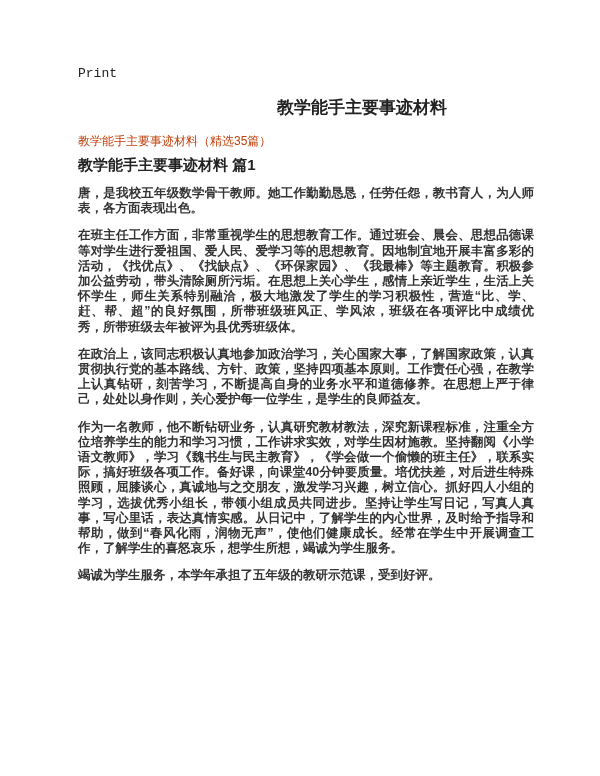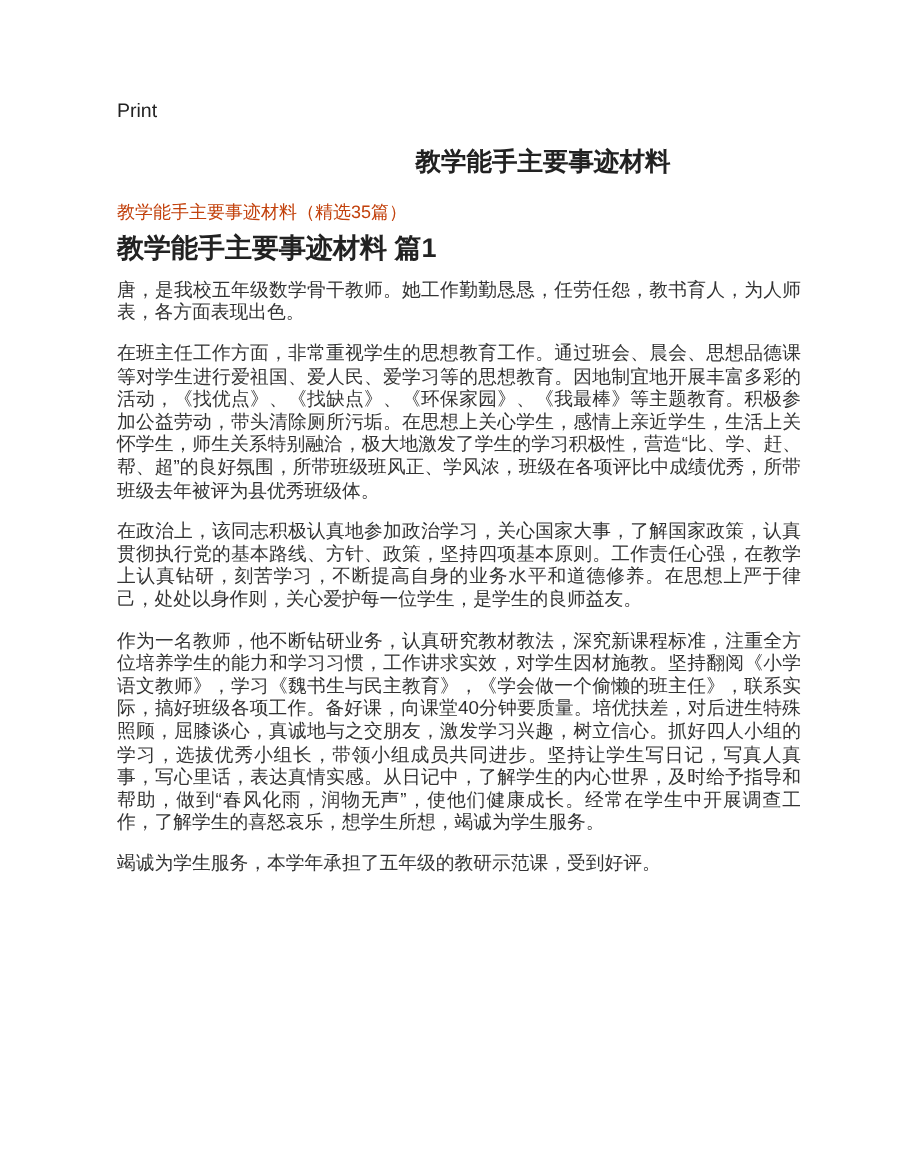--- a/index.html
+++ b/index.html
@@ -12,21 +12,21 @@
     width: 600px;
     height: 776px;
     background: #ffffff;
     overflow: hidden;
     font-family: "Liberation Sans", "DejaVu Sans", sans-serif;
   }
   .print-link {
     position: absolute;
     left: 78px;
     top: 66px;
-    font-family: Liberation Sans, sans-serif;
+    font-family: Liberation Mono, monospace;
     font-size: 13px;
     color: #222222;
     text-decoration: none;
     cursor: pointer;
   }
   .title {
     position: absolute;
     left: 78px;
     top: 96px;
     width: 369px;
@@ -46,34 +46,35 @@
     font-weight: normal;
     color: #c2410c;
     line-height: 15px;
   }
   .section-heading {
     position: absolute;
     left: 78px;
     top: 157px;
     width: 456px;
     margin: 0;
-    font-size: 18px;
+    font-size: 15px;
     font-weight: bold;
     color: #222222;
     line-height: 16px;
   }
   .body-text {
     position: absolute;
     left: 78px;
     top: 186px;
     width: 456px;
     font-size: 12.5px;
     color: #333333;
     line-height: 15.2px;
     text-align: justify;
+    font-weight: bold;
   }
   .body-text p {
     margin: 0 0 12px 0;
   }
 </style>
 </head>
 <body>
 
 <div class="page">
 

